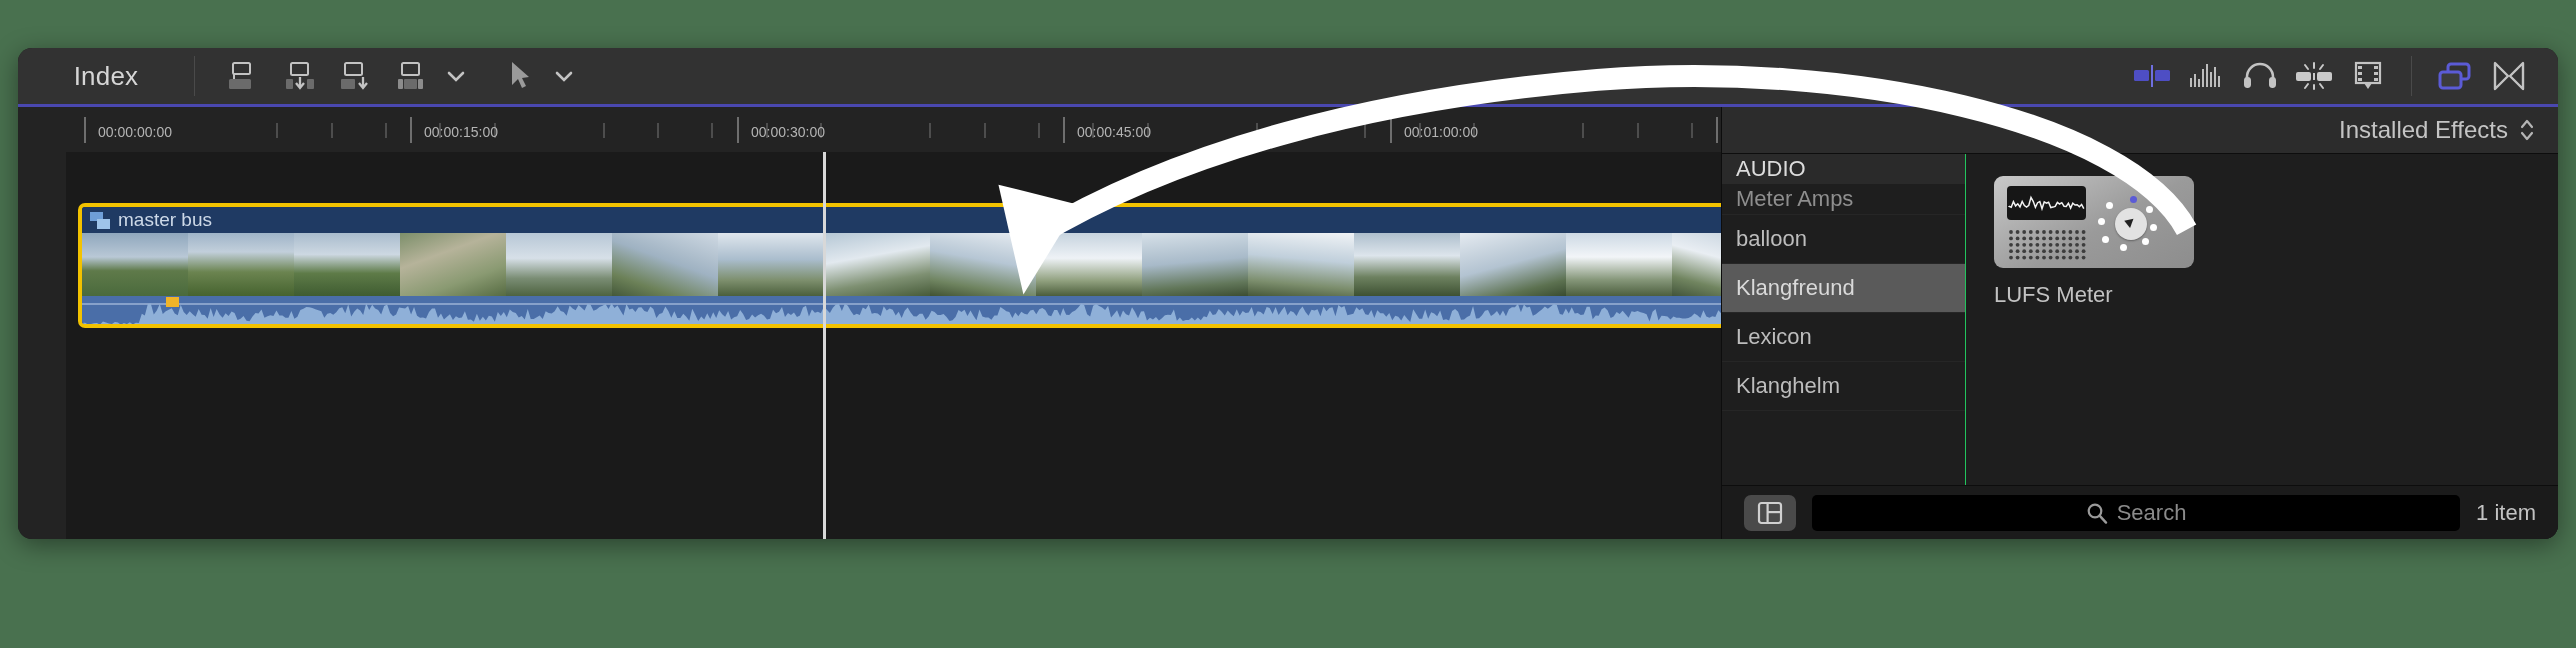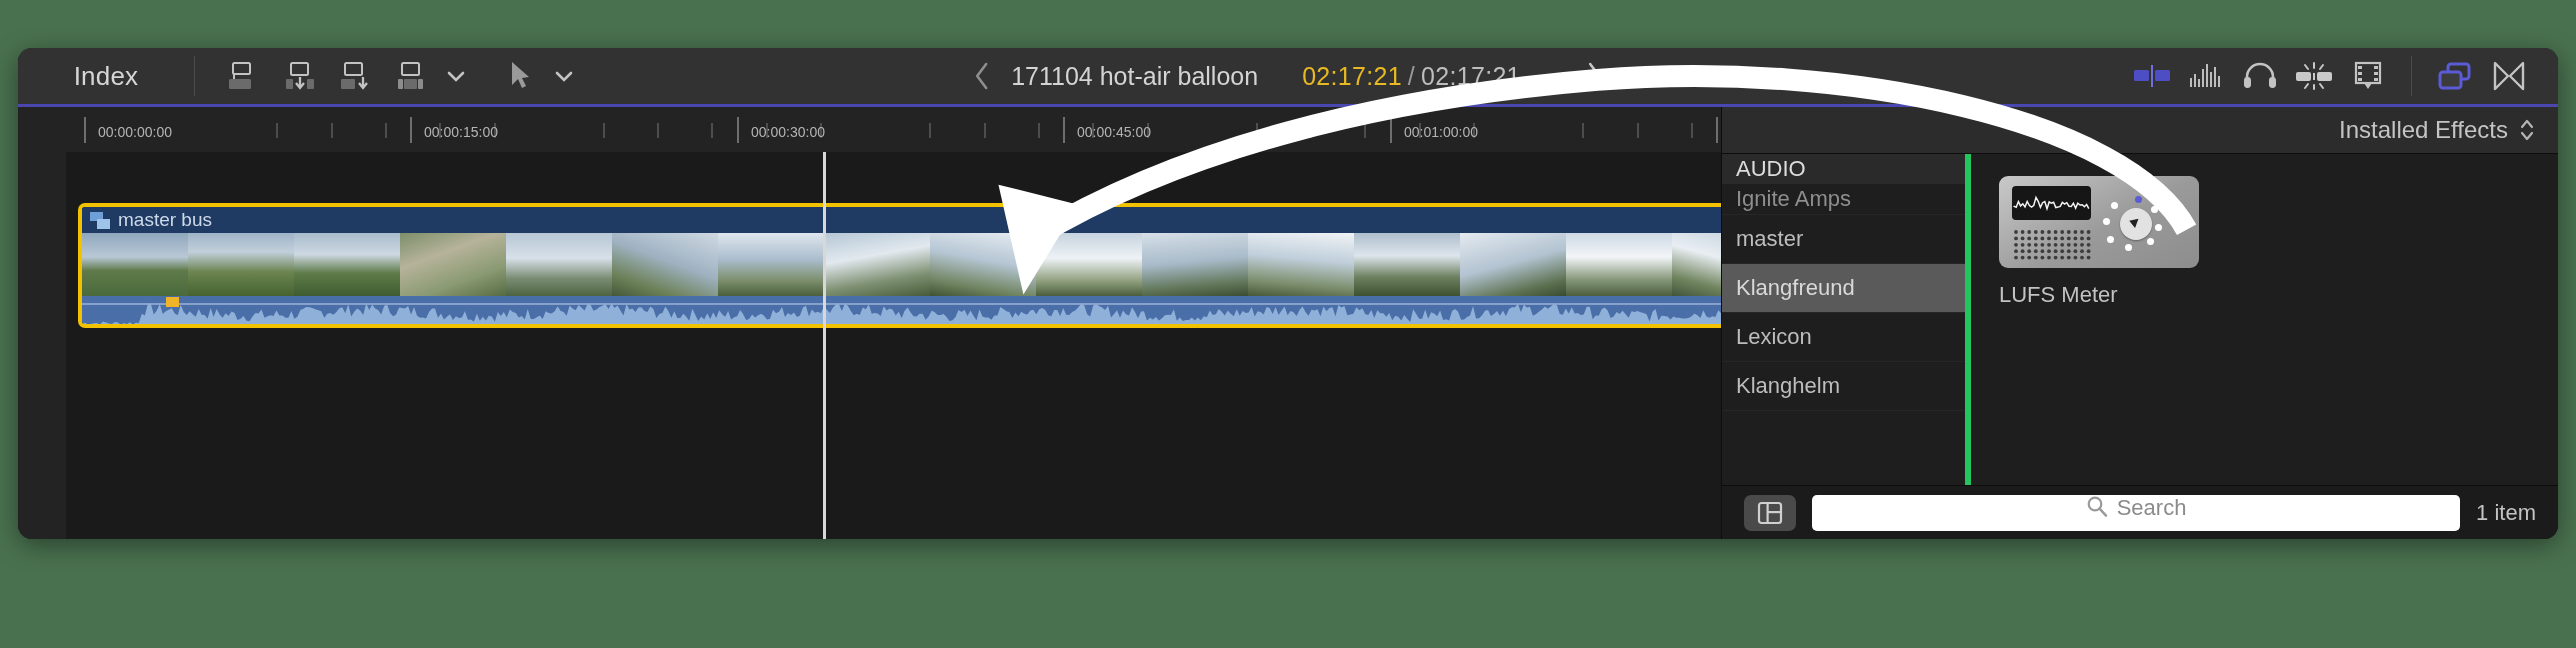--- a/index.html
+++ b/index.html
@@ -87,21 +87,21 @@
   .fx{
     position:absolute;right:0;top:59px;width:836px;height:432px;
     background:#1e1e1e;border-left:1px solid #0d0d0d;
   }
   .fx-top{height:46px;display:flex;border-bottom:1px solid #0d0d0d;background:#2c2c2c;}
   .fx-top-l{width:243px;display:flex;align-items:center;padding-left:14px;border-right:1px solid #0d0d0d;}
   .fx-top-r{flex:1;display:flex;align-items:center;justify-content:flex-end;padding-right:22px;gap:10px;}
   .fx-title{color:#c4c4c4;font-size:24px;}
   .fx-installed{color:#c4c4c4;font-size:24px;}
   .fx-main{display:flex;height:332px;}
-  .fx-side{width:243px;border-right:6px solid #22c55e;background:#1e1e1e;overflow:hidden;position:relative;}
+  .fx-side{width:243px;border-right:1px solid #22c55e;background:#1e1e1e;overflow:hidden;position:relative;}
   .fx-ghost{
     position:absolute;left:0;top:-12px;width:100%;height:30px;color:#4a4a4a;font-size:22px;
     padding-left:14px;box-sizing:border-box;
   }
   .fx-group{
     height:30px;display:flex;align-items:center;padding-left:14px;color:#dcdcdc;font-size:22px;
     background:#2a2a2a;position:relative;z-index:2;
   }
   .fx-item{
     height:48px;display:flex;align-items:center;padding-left:14px;color:#bdbdbd;font-size:22px;
@@ -136,21 +136,21 @@
 
   .fx-bottom{
     position:absolute;left:0;bottom:0;width:100%;height:54px;background:#1b1b1b;
     border-top:1px solid #0d0d0d;display:flex;align-items:center;padding:0 22px;box-sizing:border-box;gap:16px;
   }
   .fx-sbtoggle{
     width:52px;height:36px;border-radius:7px;background:#4a4a4a;
     display:flex;align-items:center;justify-content:center;
   }
   .fx-search{
-    flex:1;height:36px;background:#ffffff;border-radius:5px;display:flex;
+    flex:1;height:36px;background:#000000;border-radius:5px;display:flex;align-items:center;
     justify-content:center;gap:9px;
   }
   .fx-search-ph{color:#8b8b8b;font-size:22px;}
   .fx-count{color:#c2c2c2;font-size:22px;white-space:nowrap;}
 
   
   .anno{position:absolute;left:0;top:0;width:2576px;height:649px;pointer-events:none;z-index:50;}
 </style>
 </head>
 <body>
@@ -205,36 +205,20 @@
             <path d="M5 2 L5 25 L11 19 L15 28 L19 26 L15 18 L22 17 Z" fill="#9a9a9a"></path>
           </svg>
         </div>
         <div class="chev">
           <svg width="20" height="14" viewBox="0 0 20 14">
             <path d="M3 4 L10 11 L17 4" stroke="#c3c3c3" stroke-width="2.6" fill="none" stroke-linecap="round"></path>
           </svg>
         </div>
       </div>
 
-      <div class="tb-center">
-        <div class="navarrow">
-          <svg width="20" height="30" viewBox="0 0 20 30">
-            <path d="M14 3 L5 15 L14 27" stroke="#8e8e8e" stroke-width="2.6" fill="none" stroke-linecap="round" stroke-linejoin="round"></path>
-          </svg>
-        </div>
-        <div class="proj-title">171104 hot-air balloon</div>
-        <div class="tc-wrap">
-          <span class="tc-cur">02:17:21</span><span class="tc-slash">/</span><span class="tc-tot">02:17:21</span>
-        </div>
-        <div class="navarrow" style="margin-left:44px">
-          <svg width="20" height="30" viewBox="0 0 20 30">
-            <path d="M6 3 L15 15 L6 27" stroke="#c6c6c6" stroke-width="2.6" fill="none" stroke-linecap="round" stroke-linejoin="round"></path>
-          </svg>
-        </div>
-      </div>
 
       <div class="tb-right">
         <div class="tb-btn">
           <svg width="40" height="22" viewBox="0 0 40 22">
             <rect x="2" y="5" width="15" height="11" rx="1.5" fill="#4e4ec4"></rect>
             <rect x="19" y="0" width="2" height="22" fill="#6f6fe0"></rect>
             <rect x="23" y="5" width="15" height="11" rx="1.5" fill="#4e4ec4"></rect>
           </svg>
         </div>
         <div class="tb-btn">
@@ -418,22 +402,22 @@
             <path d="M4 18 L9 24 L14 18" stroke="#b4b4b4" stroke-width="2.2" fill="none" stroke-linecap="round" stroke-linejoin="round"></path>
           </svg>
         </div>
       </div>
 
       <div class="fx-main">
         <div class="fx-side" id="fx-sidebar">
           <div class="fx-ghost">HOT A</div>
           <div class="fx-group">AUDIO</div>
           <div id="fx-items">
-              <div class="fx-item partial">Ignite Amps</div>
-              <div class="fx-item">master</div>
+              <div class="fx-item partial">Meter Amps</div>
+              <div class="fx-item">balloon</div>
               <div class="fx-item sel">Klangfreund</div>
               <div class="fx-item">Lexicon</div>
               <div class="fx-item">Klanghelm</div>
             </div>
         </div>
 
         <div class="fx-grid" id="fx-grid">
             <div class="fx-card">
               <div class="fx-thumb">
                 <div class="fx-screen"><svg viewBox="0 0 79 34" width="79" height="34">

